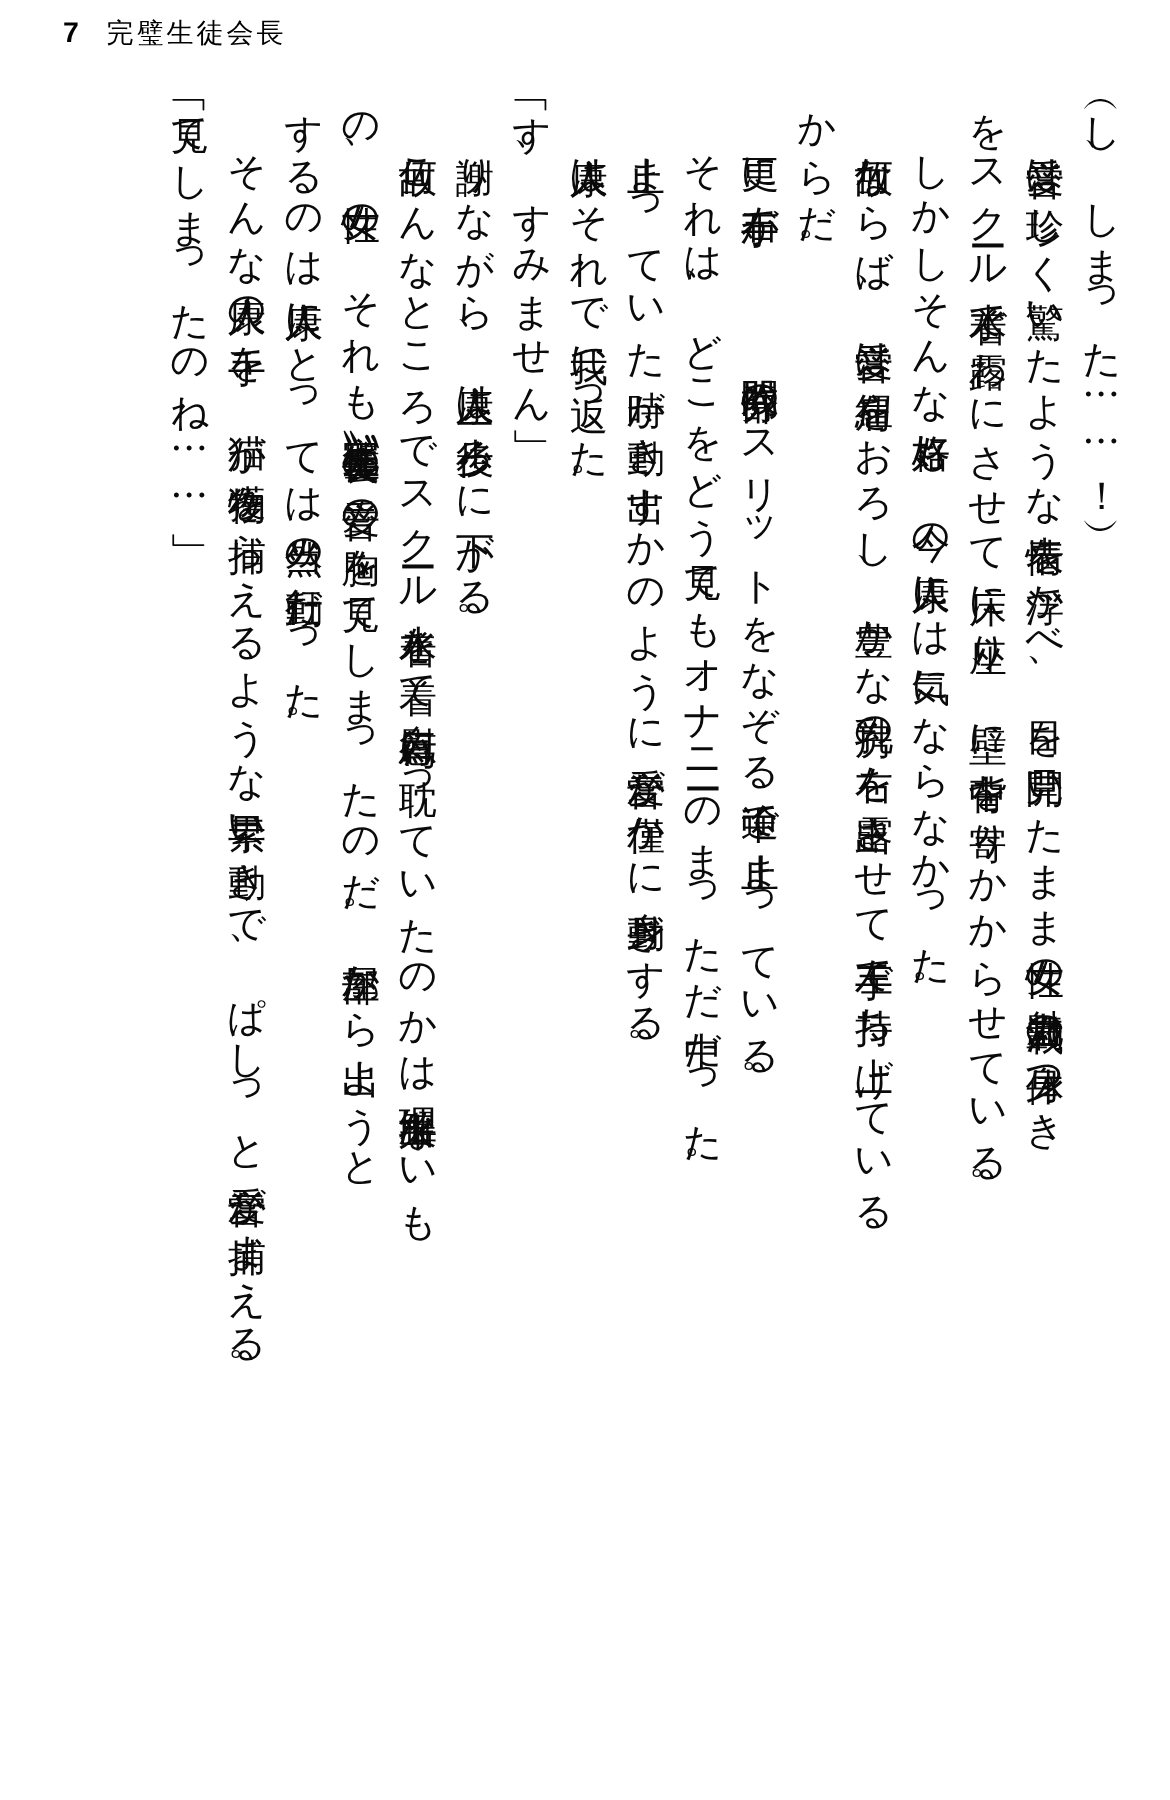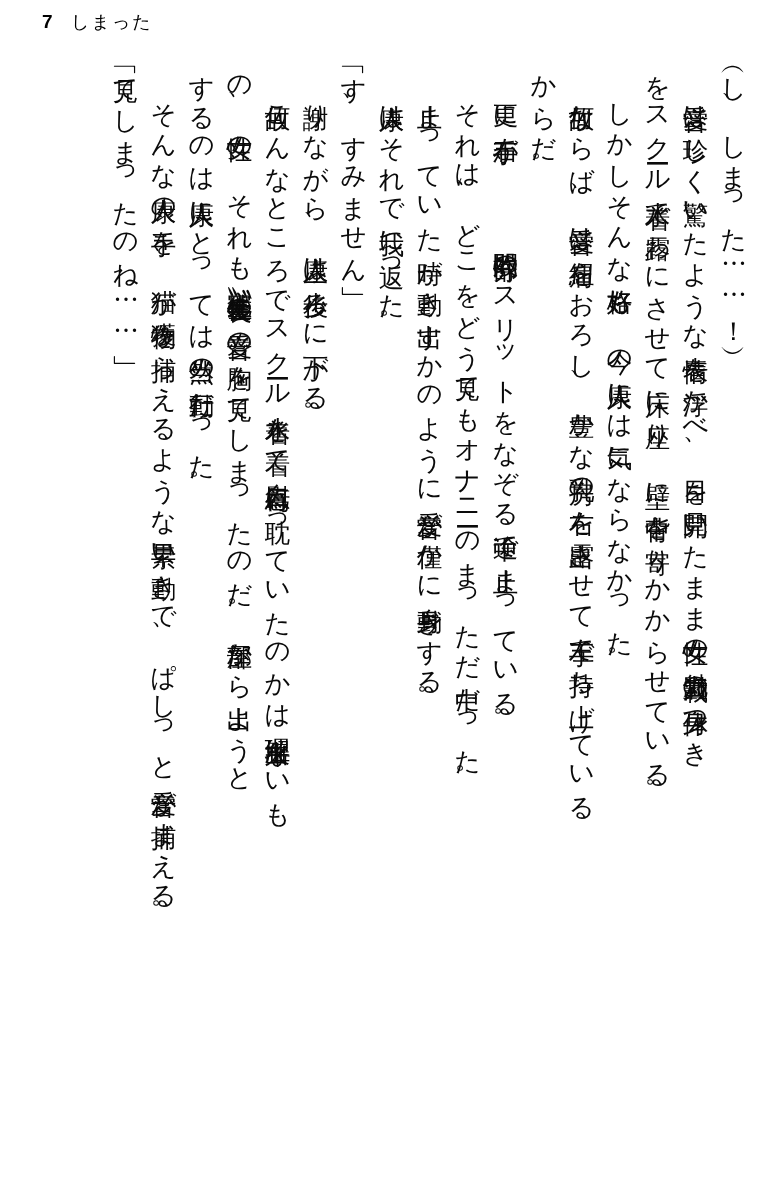--- a/index.html
+++ b/index.html
@@ -71,21 +71,21 @@
     color: #0a0a0a;
   }
 </style>
 </head>
 <body>
 
 <div class="page">
 
   <div class="running-head">
     <span class="folio">7</span>
-    <span class="chapter">しまった</span>
+    <span class="chapter">完璧生徒会長</span>
   </div>
 
   <div class="body-text">
     <div class="vline">（し、しまった……！）</div>
     <div class="vline">　愛音は珍しく驚いたような表情を浮かべ、目を見開いたまま女性の魅力満載の身体つき</div>
     <div class="vline">をスクール水着で露わにさせて床に座り、壁に背中を寄りかからせている。</div>
     <div class="vline">　しかしそんな格好も、今の康人には気にならなかった。</div>
     <div class="vline">　何故ならば、愛音は肩紐をおろし、豊かな乳房の右を露出させて左手で持ち上げている</div>
     <div class="vline">からだ。</div>
     <div class="vline">　更に右手が、　　股間部分のスリットをなぞる途中で止まっている。</div>

